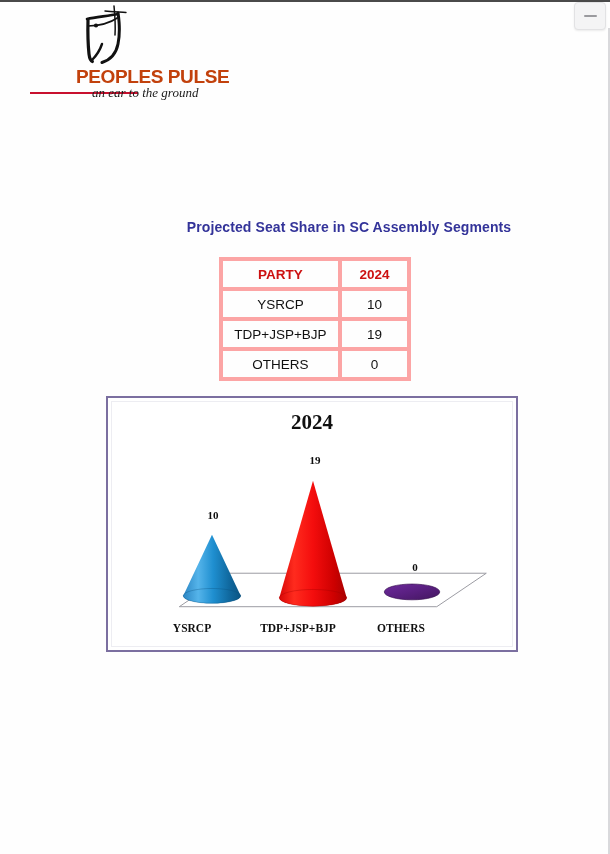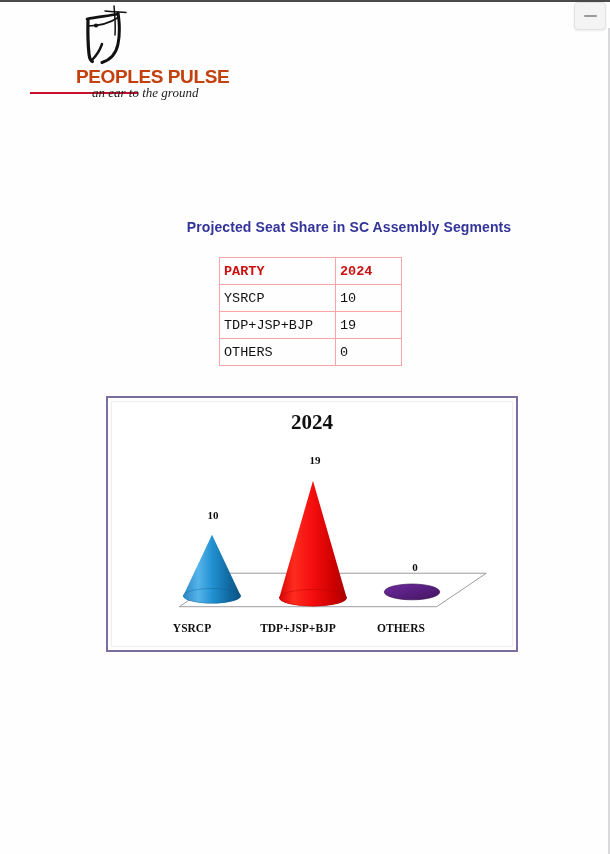--- a/index.html
+++ b/index.html
@@ -122,24 +122,25 @@
 
   
   .seat-table {
     position: absolute;
     left: 219px;
     top: 257px;
     border-collapse: collapse;
     table-layout: fixed;
   }
   .seat-table td {
-    border: 1px solid #fca5a5;
+    border: 4px solid #fca5a5;
     height: 26px;
+    text-align: center;
     vertical-align: middle;
-    font-family: Liberation Mono, monospace;
+    font-family: Liberation Sans, sans-serif;
     font-size: 13.5px;
     color: #111111;
     padding: 0 4px;
   }
   .seat-table .col-party { width: 107px; }
   .seat-table .col-val   { width: 57px; }
   .seat-table thead td {
     color: #cc1111;
     font-weight: bold;
     font-size: 13.5px;

